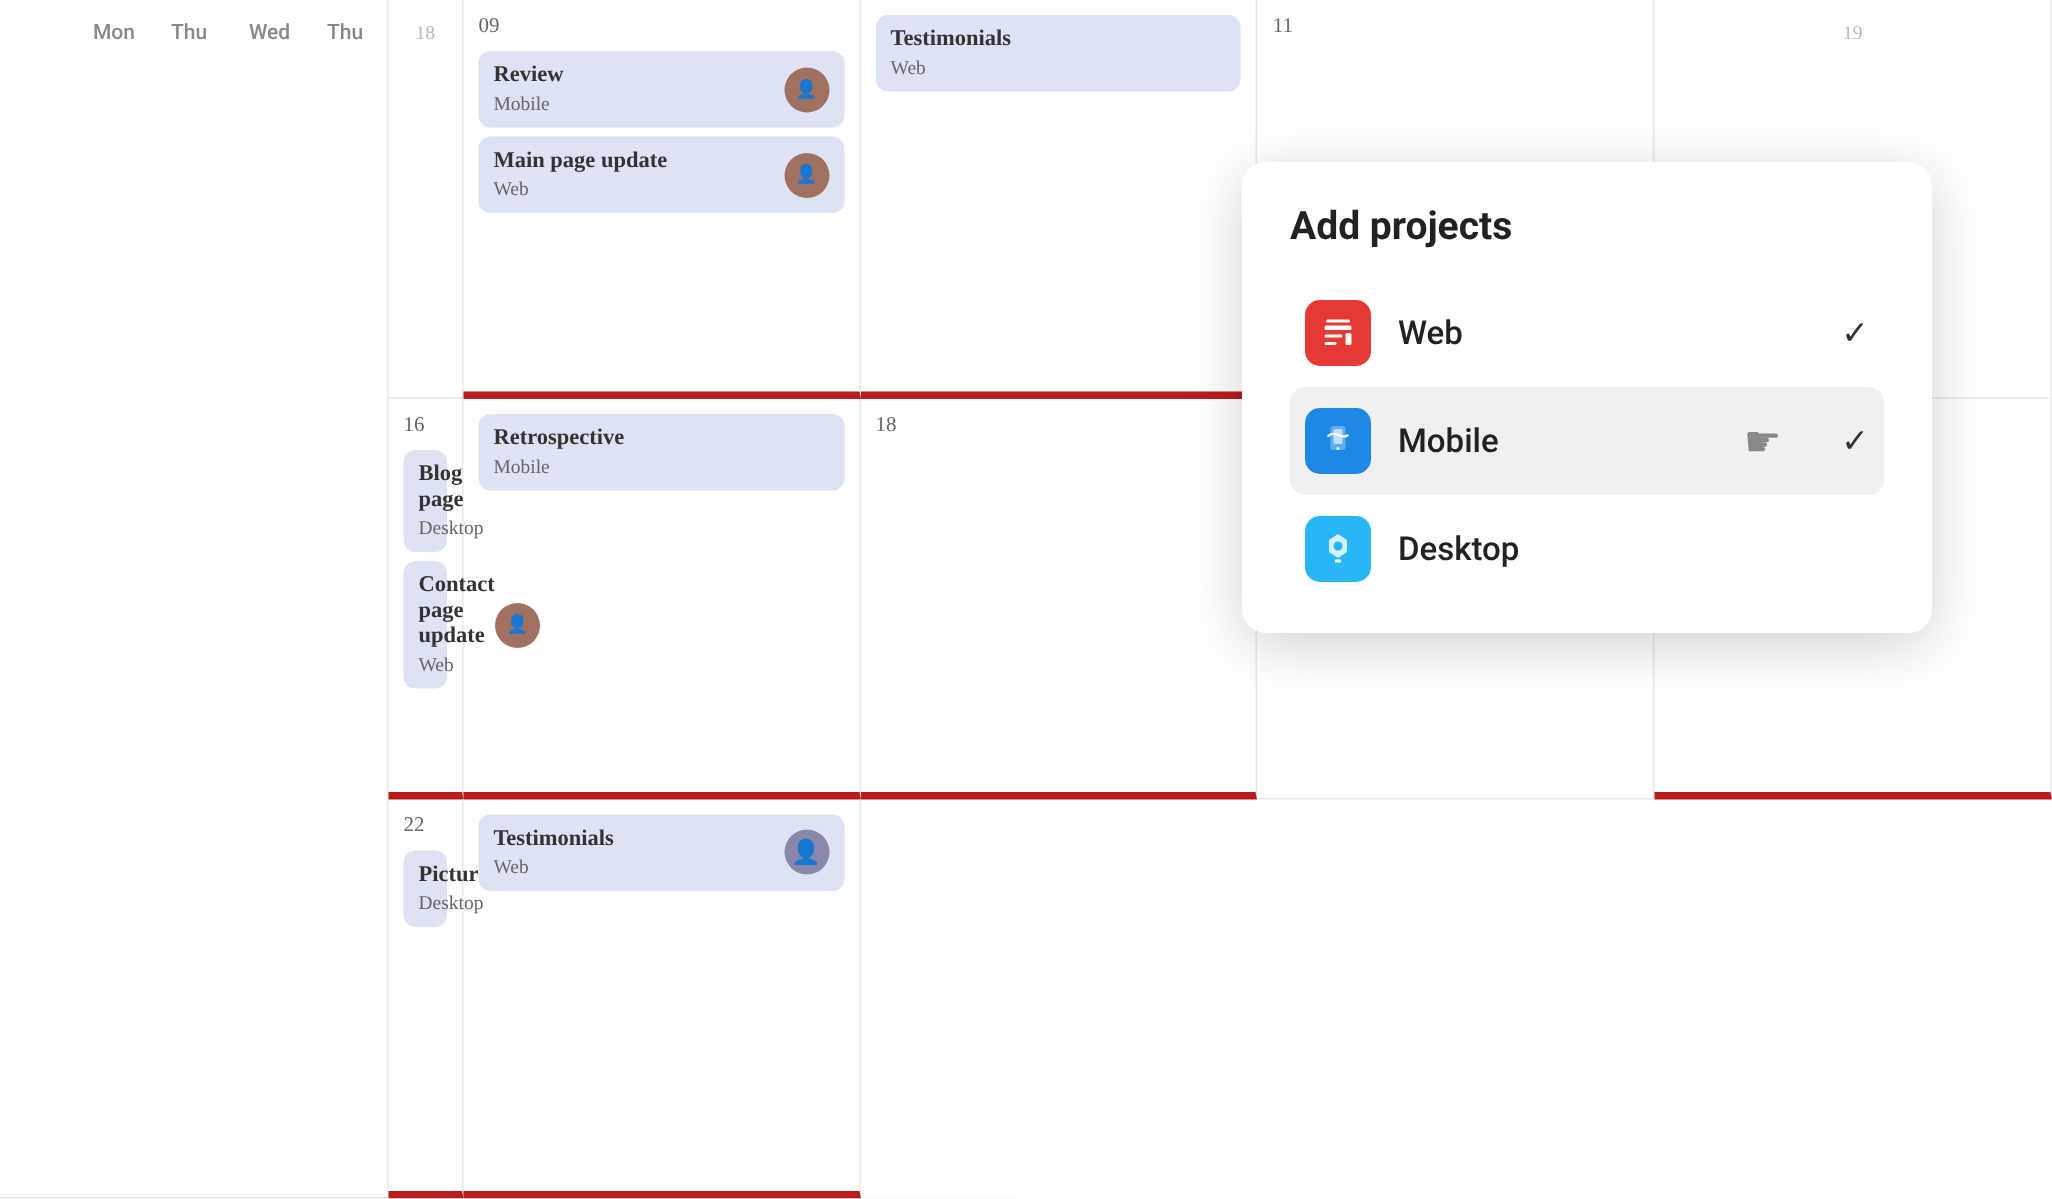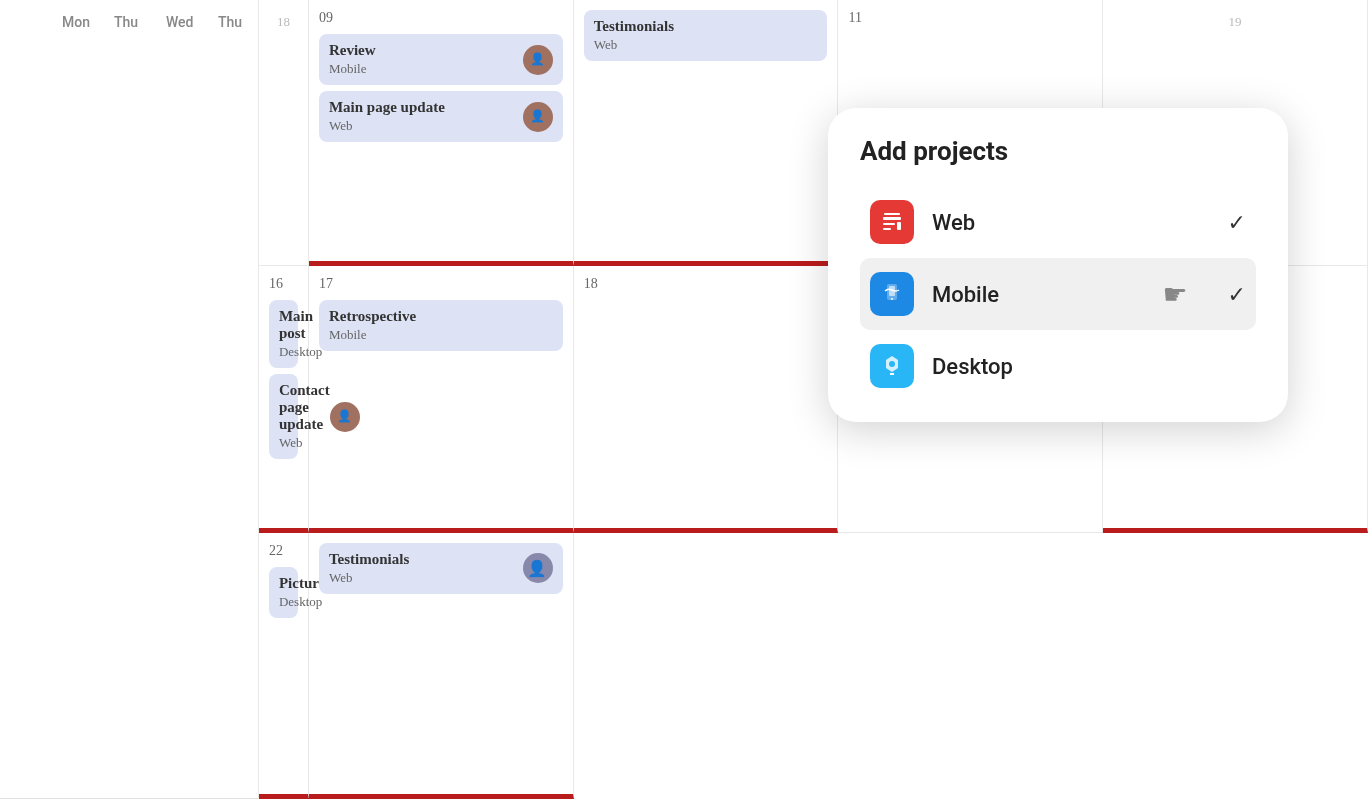--- a/index.html
+++ b/index.html
@@ -144,21 +144,21 @@
       cursor: pointer;
     }
 
     
     .dropdown-panel {
       position: absolute;
       top: 108px;
       right: 80px;
       width: 460px;
       background: #fff;
-      border-radius: 28px;
+      border-radius: 16px;
       box-shadow: 0 8px 40px rgba(0,0,0,0.18);
       z-index: 100;
       padding: 28px 32px 20px 32px;
     }
 
     .dropdown-title {
       font-size: 26px;
       font-weight: 700;
       color: #222;
       margin-bottom: 20px;
@@ -259,37 +259,36 @@
     <div class="day-cell">
       <div class="day-num">11</div>
     </div>
 
     <div class="week-num">19</div>
 
     <div class="day-cell">
       <div class="day-num">16</div>
       <div class="event-card">
         <div class="event-card-info">
-          <span class="event-title">Main post</span>
+          <span class="event-title">Blog page</span>
           <span class="event-sub">Desktop</span>
         </div>
       </div>
       <div class="event-card">
         <div class="event-card-info">
           <span class="event-title">Contact page update</span>
           <span class="event-sub">Web</span>
         </div>
         <div class="avatar avatar-brown">
           <div class="avatar-inner">👤</div>
         </div>
       </div>
     </div>
 
     <div class="day-cell">
-      <div class="day-num">17</div>
       <div class="event-card">
         <div class="event-card-info">
           <span class="event-title">Retrospective</span>
           <span class="event-sub">Mobile</span>
         </div>
       </div>
     </div>
 
     <div class="day-cell">
       <div class="day-num">18</div>

